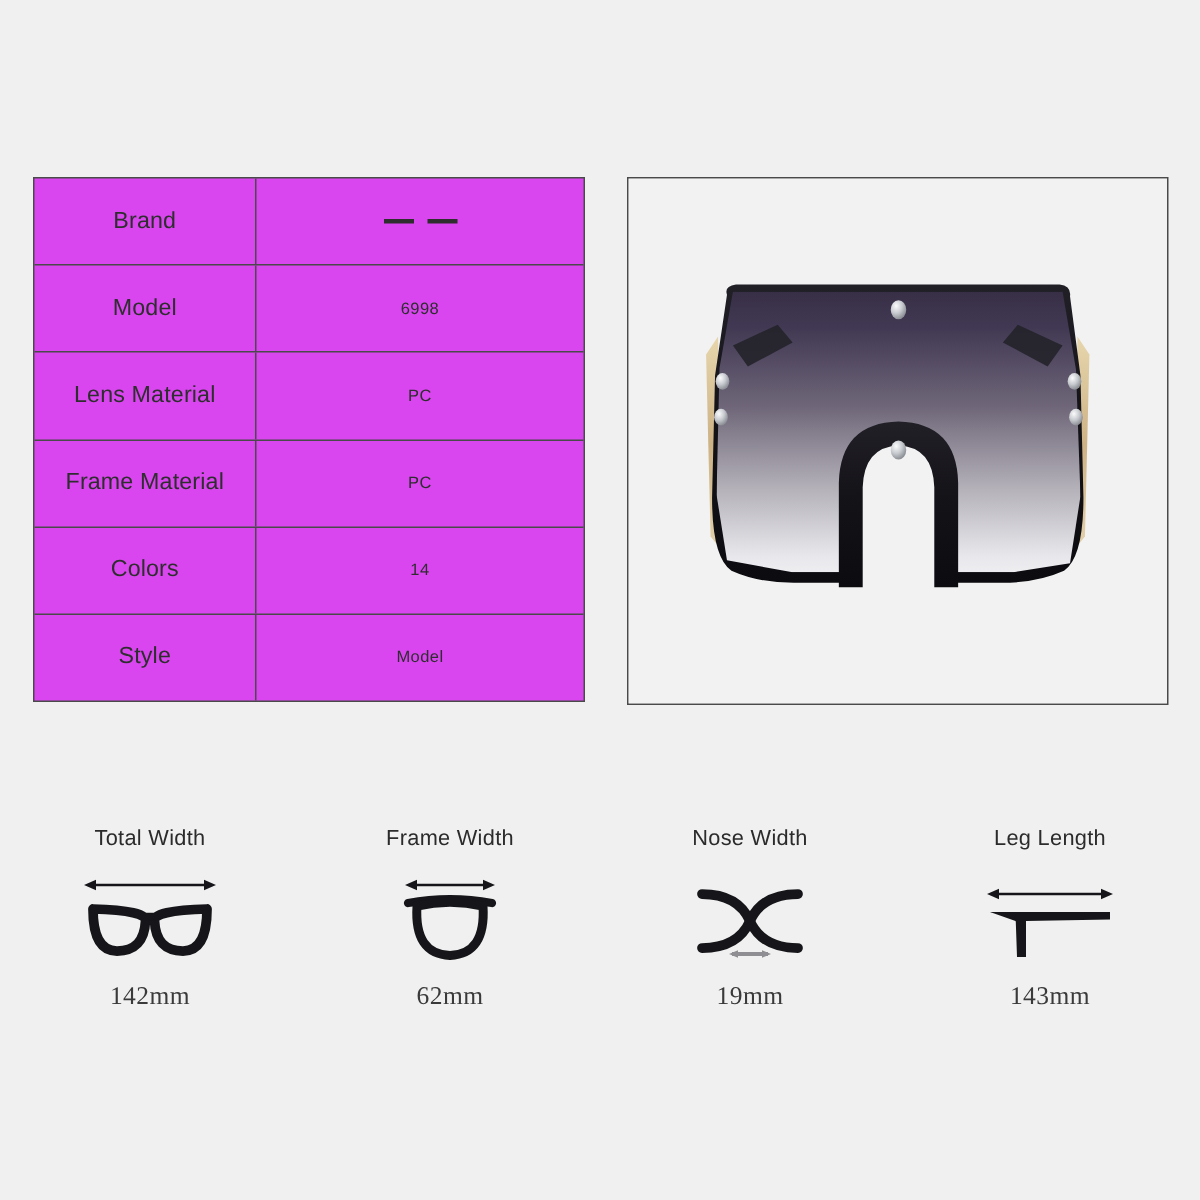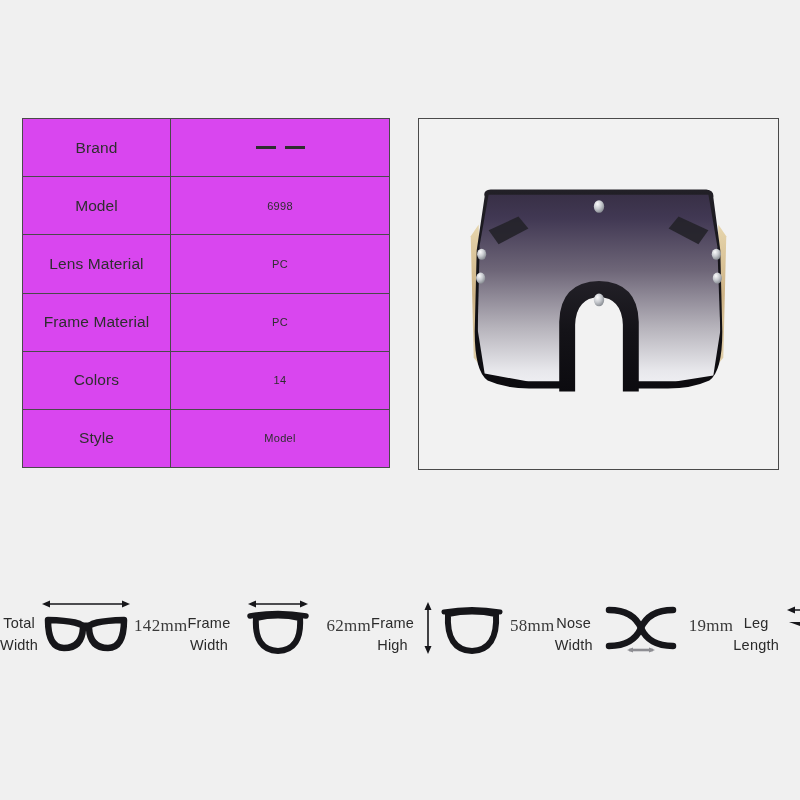--- a/index.html
+++ b/index.html
@@ -103,23 +103,22 @@
     position: absolute;
     left: 0;
     top: 548px;
     width: 800px;
     height: 150px;
     display: flex;
   }
   .measure-item {
     flex: 1 1 0;
     display: flex;
-    flex-direction: row;
-    align-items: center;
-    text-align: center;
+    flex-direction: column;
+    align-items: center;
   }
   .measure-label {
     font-size: 14.5px;
     color: #2b2b2b;
     letter-spacing: .2px;
     height: 22px;
     line-height: 22px;
   }
   .measure-icon {
     height: 72px;
@@ -274,35 +273,20 @@
         </g>
         <polygon points="18,10 26,6.5 26,13.5" fill="#16161a"></polygon>
         <polygon points="78,10 70,6.5 70,13.5" fill="#16161a"></polygon>
         <path d="M20,22 Q48,17 76,22" stroke="#16161a" stroke-width="5.5" fill="none" stroke-linecap="round"></path>
         <path d="M26,24 Q24,56 48,57 Q72,56 70,24 Q48,19 26,24 Z" stroke="#16161a" stroke-width="6" fill="none" stroke-linejoin="round"></path>
       </svg>
     </div>
     <div class="measure-value">62mm</div>
   </div>
 
-  <div class="measure-item">
-    <div class="measure-label">Frame High</div>
-    <div class="measure-icon">
-      <svg width="96" height="64" viewBox="0 0 96 64">
-        <g stroke="#16161a" stroke-width="1.6" fill="none">
-          <line x1="14" y1="14" x2="14" y2="54"></line>
-        </g>
-        <polygon points="14,8 10.5,16 17.5,16" fill="#16161a"></polygon>
-        <polygon points="14,60 10.5,52 17.5,52" fill="#16161a"></polygon>
-        <path d="M30,18 Q58,13 86,18" stroke="#16161a" stroke-width="5" fill="none" stroke-linecap="round"></path>
-        <path d="M34,20 Q32,56 58,57 Q84,56 82,20 Q58,15 34,20 Z" stroke="#16161a" stroke-width="6" fill="none" stroke-linejoin="round"></path>
-      </svg>
-    </div>
-    <div class="measure-value">58mm</div>
-  </div>
 
   <div class="measure-item">
     <div class="measure-label">Nose Width</div>
     <div class="measure-icon">
       <svg width="96" height="64" viewBox="0 0 96 64">
         <g stroke="#16161a" stroke-width="6.5" fill="none" stroke-linecap="round">
           <path d="M16,16 Q40,16 48,34 Q56,52 80,52"></path>
           <path d="M80,16 Q56,16 48,34 Q40,52 16,52"></path>
         </g>
         <path d="M36,56 L60,56" stroke="#8e8e93" stroke-width="2.6" fill="none"></path>

